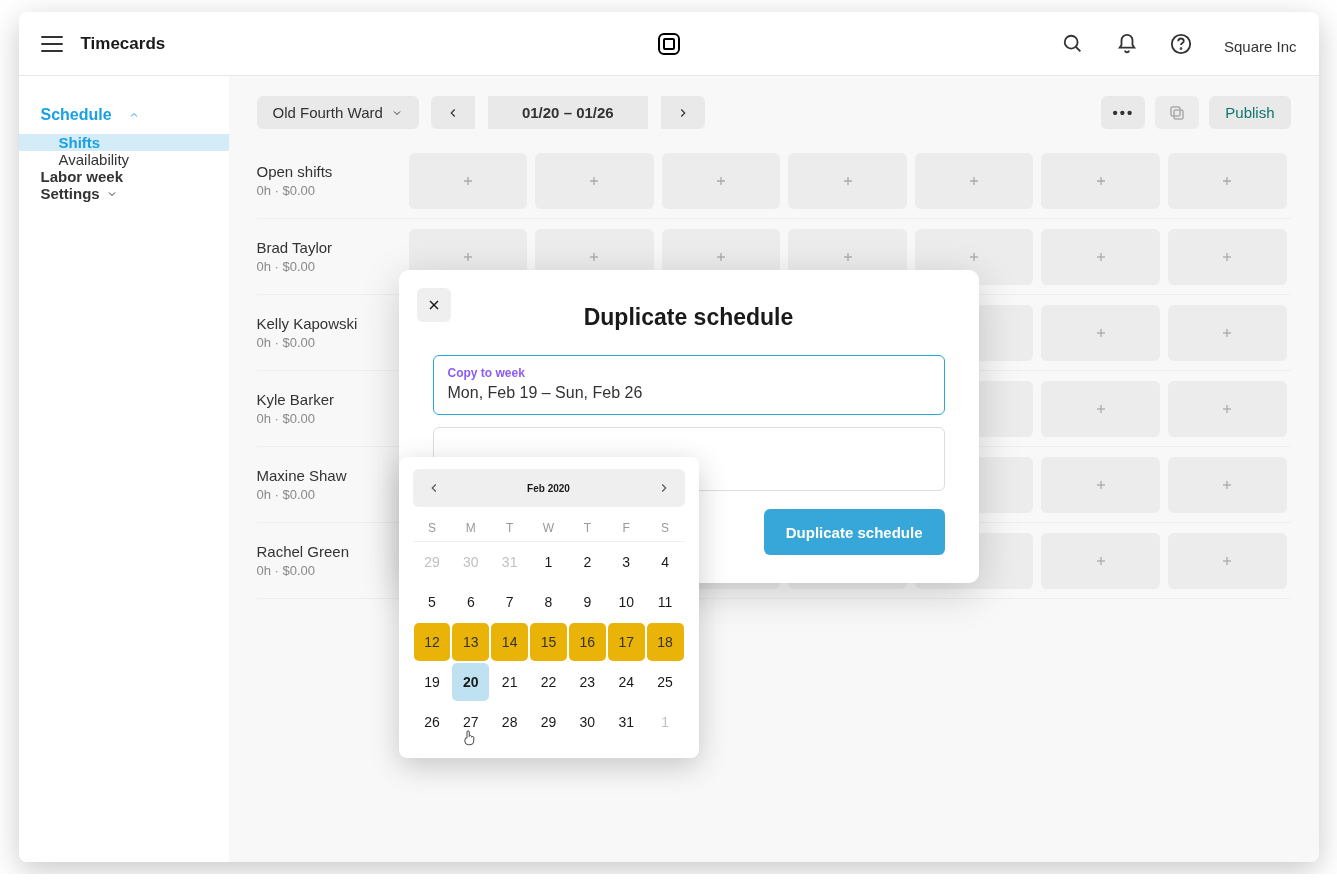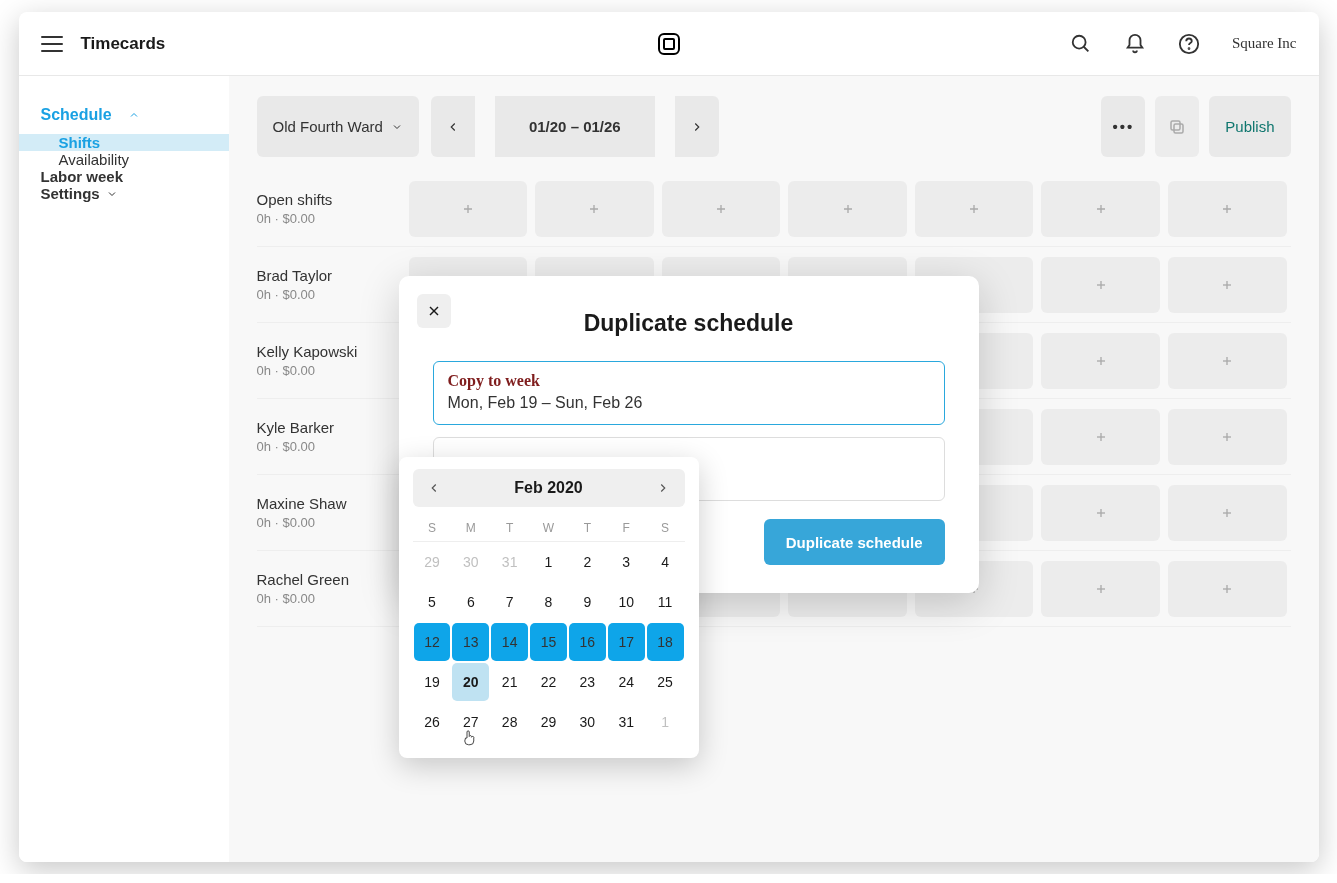--- a/index.html
+++ b/index.html
@@ -26,39 +26,39 @@
   padding: 0 22px;
   gap: 18px;
   position: relative;
 }
 .hamburger { width: 22px; height: 16px; display:flex; flex-direction:column; justify-content:space-between; cursor:pointer;}
 .hamburger span { display:block; height:2px; background:#333; border-radius:1px;}
 .topbar-title { font-weight: 700; font-size: 17px; }
 .topbar-center { position:absolute; left:50%; transform:translateX(-50%); }
 .logo { width:22px; height:22px; border:2.5px solid #000; border-radius:6px; display:flex; align-items:center; justify-content:center;}
 .logo::after { content:""; width:8px; height:8px; border:2px solid #000; border-radius:2px;}
-.topbar-right { margin-left:auto; display:flex; align-items:center; gap:32px;font-family:Liberation Serif, serif; }
+.topbar-right { margin-left:auto; display:flex; align-items:flex-end; gap:32px; }
 .icon-btn { width:22px; height:22px; color:#333; cursor:pointer; display:flex; align-items:center; justify-content:center;}
 .company-name { font-size:15px; color:#333; }
 
 .body { display:flex; height:calc(100% - 64px); background:#f8f8f8;}
 .sidebar { width:210px; background:#fff; padding:24px 0; border-right:none;}
 .sidebar a { display:block; text-decoration:none; padding:0 22px; font-size:15px; color:#333; cursor:pointer;}
 .nav-parent { display:flex; align-items:center; gap:16px; color:#1aa1e3; font-weight:600; padding:6px 22px 10px; cursor:pointer;}
 .nav-parent svg { width:12px; height:12px; }
 .nav-child { padding-left:40px !important; font-size:15px;}
 .nav-child.active { background:#d3ecf7; color:#1aa1e3; font-weight:600;}
 .nav-item { font-weight:600; }
 .nav-item.with-caret { display:flex; align-items:center; gap:6px;}
 
 .main { flex:1; padding:20px 28px; overflow:auto; position:relative;}
 .toolbar { display:flex; align-items:center; gap:12px; margin-bottom:14px;}
-.btn { background:#e9e9e9; border:none; border-radius:6px; height:61px; padding:0 16px; font-size:15px; display:flex; align-items:center; gap:8px; color:#333; cursor:pointer;}
+.btn { background:#e9e9e9; border:none; border-radius:6px; height:33px; padding:0 16px; font-size:15px; display:flex; align-items:center; gap:8px; color:#333; cursor:pointer;}
 .btn.small { padding:0 12px; width:44px; justify-content:center;}
-.date-group { display:flex; gap:20px;}
+.date-group { display:flex; gap:13px;}
 .date-group .btn { border-radius:0;}
 .date-group .btn:first-child{border-radius:6px 0 0 6px;}
 .date-group .btn:last-child{border-radius:0 6px 6px 0;}
 .toolbar-right { margin-left:auto; display:flex; gap:10px;}
 .btn.ghost { background:#ececec; color:#aaa;}
 .btn.disabled { color:#0f766e; cursor:default;}
 
 .grid-header { display:flex; border-bottom:2px solid #d6d6d6; padding-bottom:12px;}
 .col-member { width:148px; font-weight:700; font-size:14px;}
 .col-day { flex:1; text-align:center; font-weight:700; font-size:14px;}
@@ -66,45 +66,45 @@
 .grid-row { display:flex; align-items:center; border-bottom:1px solid #eee; height:76px;}
 .member-cell { width:148px; }
 .member-name { font-size:15px; color:#333;}
 .member-meta { font-size:13px; color:#888; margin-top:3px;}
 .day-cell { flex:1; padding:0 4px;}
 .slot { background:#ececec; border-radius:6px; height:56px; display:flex; align-items:center; justify-content:center; color:#aaa; cursor:pointer;}
 .slot svg{width:16px;height:16px;}
 
 
 .modal {
-  position:absolute; left:380px; top:264px; width:580px; background:#fff;
+  position:absolute; left:380px; top:258px; width:580px; background:#fff;
   border-radius:10px; box-shadow:0 10px 40px rgba(0,0,0,0.18); padding:34px 34px 28px;
 }
 .modal-close { position:absolute; left:18px; top:18px; width:34px; height:34px; background:#efefef; border-radius:6px; display:flex; align-items:center; justify-content:center; cursor:pointer;}
 .modal-title { text-align:center; font-size:23px; font-weight:700; margin-bottom:24px;}
 .field { border:1.8px solid #2aa8dd; border-radius:6px; padding:10px 14px 12px; margin-bottom:12px;}
-.field-label { font-size:16px; font-weight:700; color:#7f1d1d;font-family:Liberation Serif, serif;}
+.field-label { font-size:12px; font-weight:700; color:#8b5cf6;}
 .field-value { font-size:16px; color:#333; margin-top:4px;}
 .field.inactive { border-color:#ddd; height:64px;}
 .modal-footer { display:flex; justify-content:flex-end; margin-top:18px;}
 .btn.primary { background:#37a6d9; color:#fff; font-weight:600; height:46px; padding:0 22px; border-radius:6px;}
 
 
 .calendar {
   position:absolute; left:380px; top:445px; width:300px; background:#fff;
   border-radius:8px; box-shadow:0 8px 30px rgba(0,0,0,0.2); padding:12px 14px 16px;
 }
 .cal-header { background:#efefef; border-radius:6px; height:38px; display:flex; align-items:center; justify-content:space-between; padding:0 10px; margin-bottom:8px;}
 .cal-nav { width:22px; height:22px; display:flex; align-items:center; justify-content:center; cursor:pointer; color:#555;}
-.cal-month { font-weight:700; font-size:16px;}
+.cal-month { font-weight:700; font-size:10px;}
 .cal-dow { display:grid; grid-template-columns:repeat(7,1fr); text-align:center; font-size:12px; color:#999; padding:6px 0; border-bottom:1px solid #eee;}
 .cal-grid { display:grid; grid-template-columns:repeat(7,1fr); }
 .cal-day { height:38px; display:flex; align-items:center; justify-content:center; font-size:14px; cursor:pointer; border-radius:5px; margin:1px;}
 .cal-day.other { color:#c0c0c0;}
-.cal-day.range { background:#0ea5e9; color:#333;}
+.cal-day.range { background:#eab308; color:#333;}
 .cal-day.selected { background:#bfe2f2; font-weight:600;}
 svg { stroke:currentColor; fill:none; stroke-width:2; }
 .cursor-hand {
   position:absolute; width:18px; height:18px;
 }
 </style>
 </head>
 <body>
 
 <div class="app-frame">

